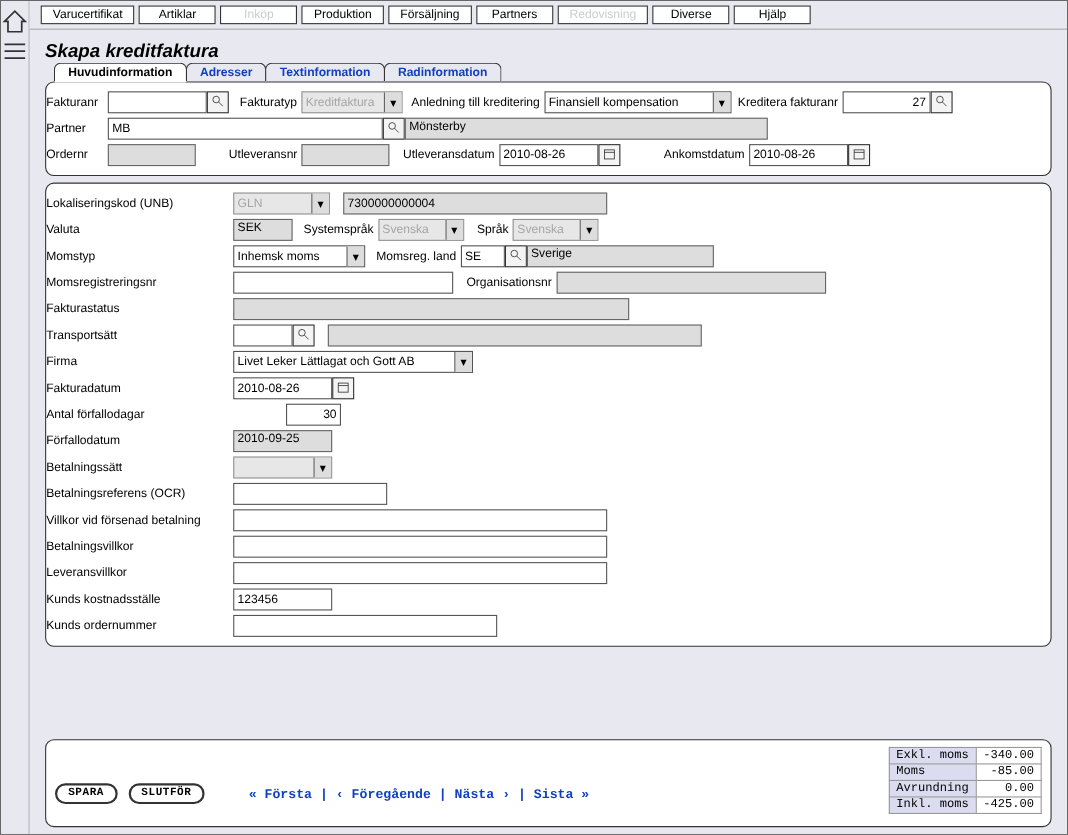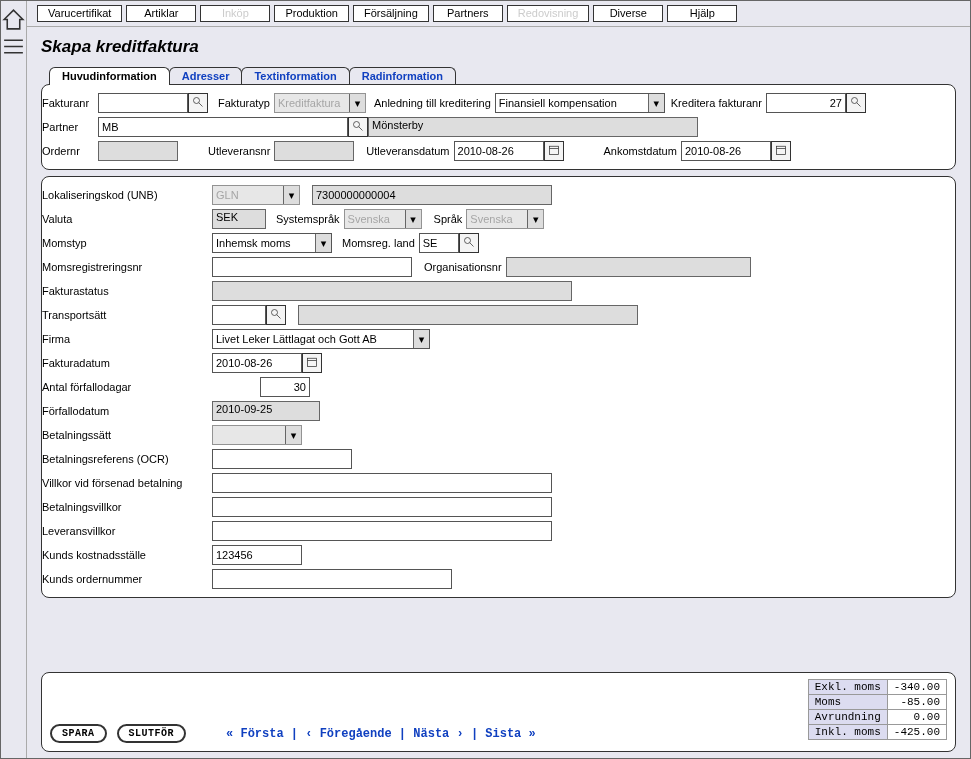--- a/index.html
+++ b/index.html
@@ -54,21 +54,21 @@
     flex: 1;
     padding: 10px 14px 6px 14px;
     overflow: hidden;
     display: flex;
     flex-direction: column;
   }
   h1.page-title {
     font-size: 17px;
     font-weight: bold;
     font-style: italic;
-    margin-bottom: 10px;
+    margin-bottom: 0;
   }
   .tabs {
     display: flex;
     gap: 0;
     margin-left: 8px;
   }
   .tab {
     border: 1px solid #333;
     border-bottom: none;
     border-radius: 6px 6px 0 0;
@@ -174,21 +174,21 @@
   }
   .totals td {
     border: 1px solid #999;
     padding: 1px 6px;
     font-size: 11px;
     text-align: right;
   }
   .totals td.k { background: #dcdcf0; text-align: left; }
   .footer-actions {
     position: absolute;
-    left: 8px; bottom: 8px;
+    left: 8px; bottom: 20px;
     display: flex;
     align-items: center;
     gap: 10px;
   }
   .oval-btn {
     border: 2px solid #333;
     border-radius: 12px;
     background: #fff;
     font-weight: bold;
     font-size: 10px;
@@ -353,20 +353,21 @@
           </div>
           <span class="gap" style="width:10px"></span>
           <span class="label">Momsreg. land</span>
           <input type="text" style="width: 40px;" value="SE">
           <button class="icon-btn">
               <span><svg viewBox="0 0 16 16">
                   <circle cx="6" cy="6" r="4" fill="none" stroke="#333"></circle>
                   <line x1="9" y1="9" x2="14" y2="14" stroke="#333"></line>
                 </svg></span>
             </button>
+          <span class="readonly-box" style="width:170px">Sverige</span>
         </div>
 
         <div class="row">
           <span class="label lbl-w">Momsregistreringsnr</span>
           <input type="text" style="width: 200px;" value="">
           <span class="gap" style="width:12px"></span>
           <span class="label">Organisationsnr</span>
           <input type="text" readonly="" style="width: 245px;" value="">
         </div>
 
@@ -407,21 +408,21 @@
             </button>
         </div>
 
         <div class="row">
           <span class="label lbl-w">Antal förfallodagar</span>
           <input type="text" style="width: 50px; text-align: right; margin-left: 48px;" value="30">
         </div>
 
         <div class="row">
           <span class="label lbl-w">Förfallodatum</span>
-          <span class="readonly-box" style="width:108px">2010-09-25</span>
+          <span class="readonly-box" style="width:90px">2010-09-25</span>
         </div>
 
         <div class="row">
           <span class="label lbl-w">Betalningssätt</span>
           <div class="select-wrap">
             <select disabled="" style="width:90px"><option></option></select>
             <span class="select-arrow">▾</span>
           </div>
         </div>
 

